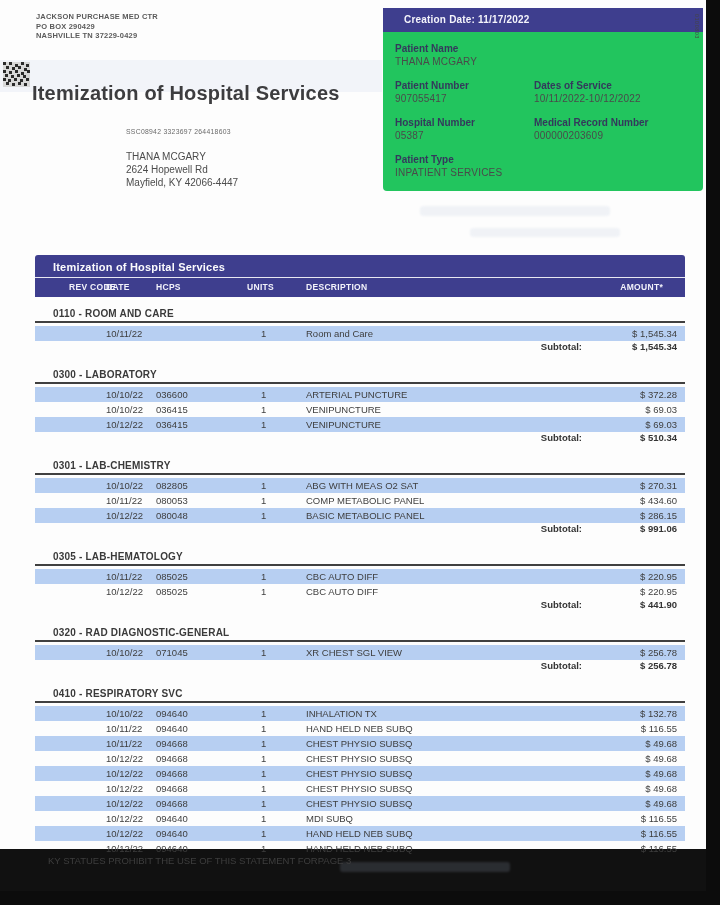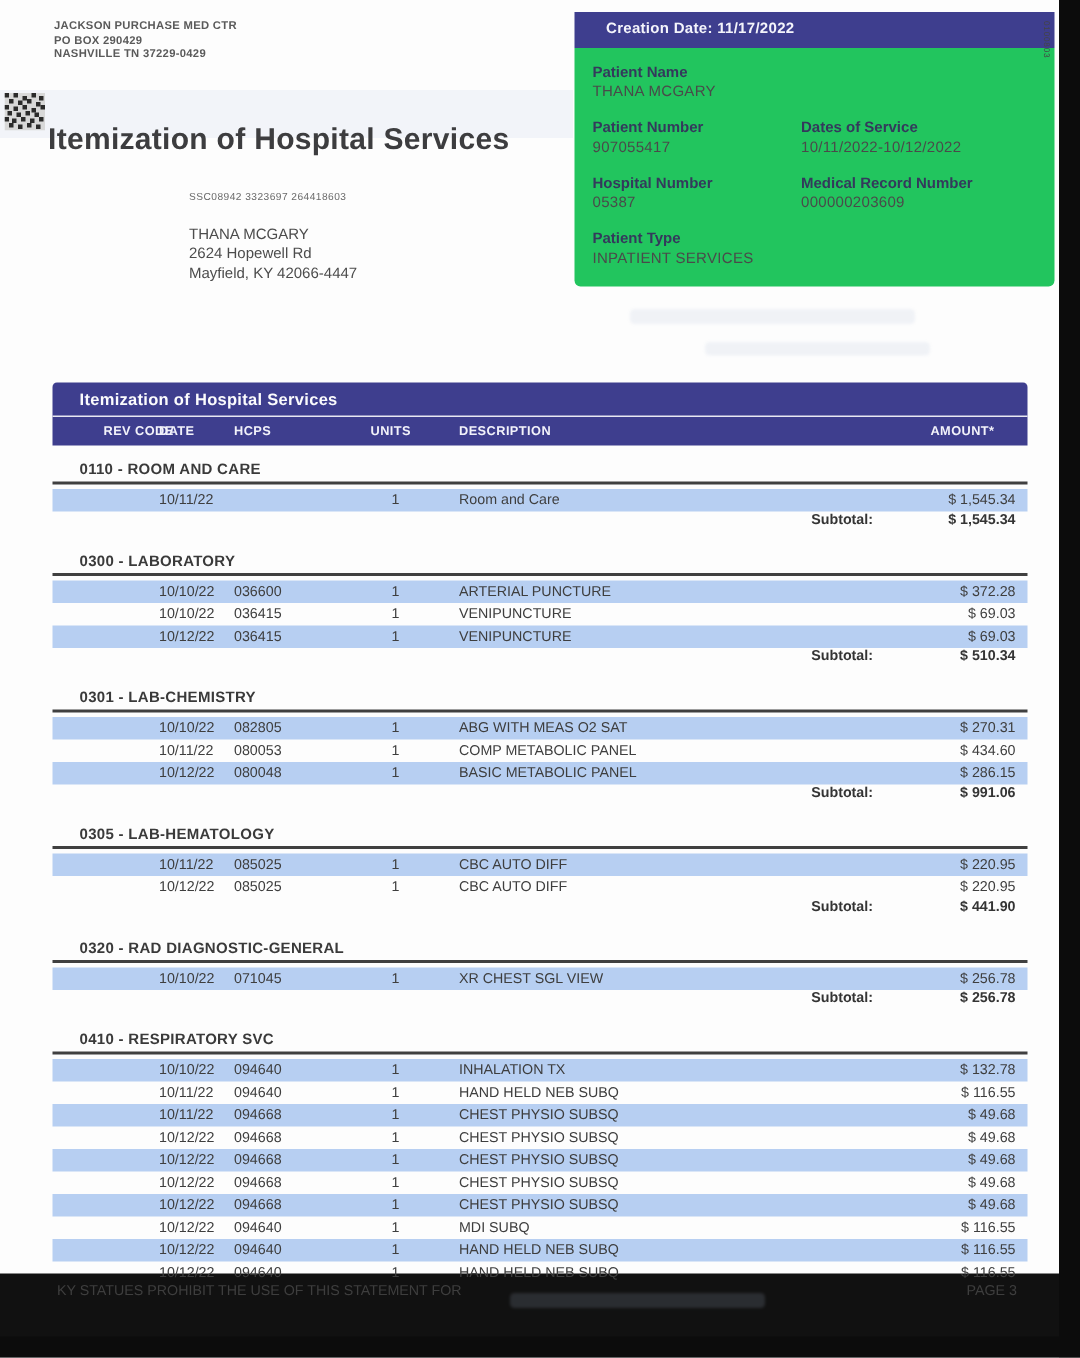--- a/index.html
+++ b/index.html
@@ -107,22 +107,22 @@
   .trow.shaded { background:#b7cff2; }
   .cell-amt { text-align:right; padding-right:8px; }
   .subtotal-row {
     display:flex; justify-content:flex-end; align-items:flex-start;
     height:17px; font-size:9.5px; font-weight:bold; color:#343434;
   }
   .subtotal-amt { width:103px; text-align:right; padding-right:8px; }
 
   
   .footer {
-    position:absolute; left:38px; top:854px; width:648px;
-    display:flex; justify-content:space-between; align-items:flex-start;
+    position:absolute; left:48px; top:854px; width:648px;
+    display:flex; justify-content:flex-start; align-items:flex-start;
     font-size:9.5px; line-height:13px; color:#3e3e3e;
   }
   .page-num { font-size:9.5px; color:#3e3e3e; padding-right:8px; }
 </style>
 </head>
 <body>
 
 <div class="page">
 
   <div class="sender">

